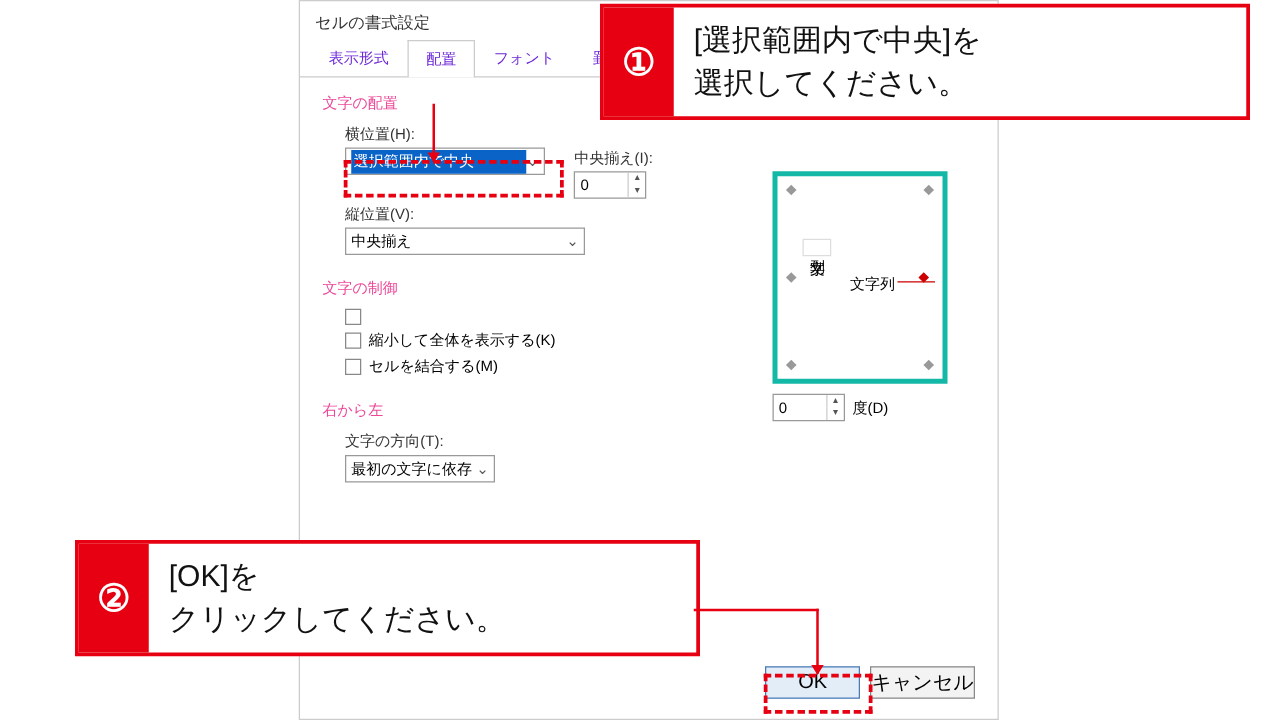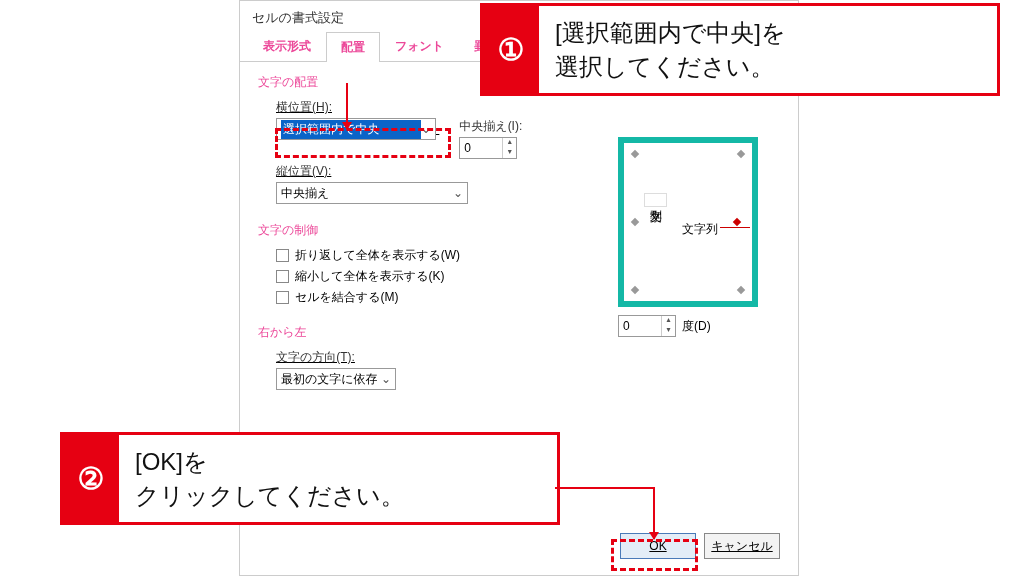--- a/index.html
+++ b/index.html
@@ -1,52 +1,52 @@
 <!DOCTYPE html>
 <html><head>
 <meta charset="utf-8">
 <style>
 * { box-sizing: border-box; margin: 0; padding: 0; }
 body { font-family: "Meiryo UI", "MS UI Gothic", sans-serif; font-size: 12px; background: #fff; width: 1024px; height: 576px; position: relative; }
 .dialog { position: absolute; left: 239px; top: 0; width: 560px; height: 576px; background: #fff; border: 1px solid #ccc; }
 .title { padding: 8px 12px 4px; font-size: 13px; color: #333; }
 .tabs { display: flex; border-bottom: 1px solid #ccc; padding: 0 8px; }
-.tab { padding: 6px 14px; font-size: 12px; border: 1px solid transparent; border-bottom: none; color: #ec4899; cursor: pointer; font-weight: bold; }
+.tab { padding: 6px 14px; font-size: 12px; border: 1px solid transparent; border-bottom: none; color: #6d28d9; cursor: pointer; }
 .tab.active { border-color: #ccc; background: #fff; position: relative; top: 1px; }
 .body { padding: 12px 18px; position: relative; }
 fieldset { border: none; margin-bottom: 14px; }
 legend { font-size: 12px; color: #ec4899; padding-bottom: 4px; }
-.row { margin: 4px 0 4px 18px; text-decoration: underline; }
+.row { margin: 4px 0 4px 18px; }
 .lbl { display: block; font-size: 12px; color: #333; margin-bottom: 2px; }
 .select { display: inline-flex; align-items: center; justify-content: space-between; height: 22px; border: 1px solid #999; background: #fff; padding: 0 4px; font-size: 12px; cursor: pointer; }
 .select .txt { flex: 1; }
 .select .chev { width: 10px; text-align: center; color: #555; }
 .select.sel { width: 160px; }
 .select.sel .txt { background: #0a64c8; color: #fff; padding: 1px 2px; }
 .indent-wrap { display: inline-block; margin-left: 20px; vertical-align: top; }
 .spin { display: inline-flex; align-items: center; border: 1px solid #999; height: 22px; width: 58px; }
 .spin .val { flex: 1; padding: 0 4px; }
 .spin .btns { width: 14px; display: flex; flex-direction: column; }
 .spin .btns span { height: 10px; line-height: 8px; text-align: center; font-size: 8px; color: #555; border-left: 1px solid #ccc; cursor: pointer; }
 .chkrow { margin: 4px 0 4px 18px; display: flex; align-items: center; }
 .chk { width: 13px; height: 13px; border: 1px solid #888; margin-right: 6px; }
 .chk.disabled { border-color: #ccc; }
 .chklabel.disabled { color: #aaa; }
 .preview { position: absolute; right: 20px; top: 75px; width: 160px; }
-.orient-box { width: 140px; height: 170px; border: 6px solid #14b8a6; background: #fff; position: relative; }
+.orient-box { width: 140px; height: 170px; border: 4px solid #14b8a6; background: #fff; position: relative; }
 .diamond { position: absolute; width: 6px; height: 6px; background: #999; transform: rotate(45deg); }
 .d-tl { left: 8px; top: 8px; } .d-tr { right: 8px; top: 8px; }
 .d-bl { left: 8px; bottom: 8px; } .d-br { right: 8px; bottom: 8px; }
 .d-ml { left: 8px; top: 50%; margin-top:-3px;} .d-mr { right: 12px; top: 50%; margin-top:-3px; background:#c00;}
 .vtext { position: absolute; left: 20px; top: 50px; writing-mode: vertical-rl; font-size: 12px; border:1px solid #ddd; padding:6px 2px;}
 .htext { position: absolute; left: 58px; top: 78px; font-size: 12px; }
 .hline { position: absolute; left: 96px; top: 84px; width: 30px; height: 1px; background: #c00; }
 .deg-row { display: flex; align-items: center; margin-top: 8px; gap: 6px; }
 .buttons { position: absolute; right: 18px; bottom: 16px; display: flex; gap: 8px; }
-.btn { min-width: 76px; height: 26px; border: 1px solid #888; background: #f3f3f3; font-size: 12px; cursor: pointer; text-decoration: underline; }
+.btn { min-width: 76px; height: 26px; border: 1px solid #888; background: #f3f3f3; font-size: 16px; cursor: pointer; }
 .btn.ok { background: #e3edf7; border-color: #4a7ab8; }
 
 
 .callout { position: absolute; border: 3px solid #e60012; background: #fff; display: flex; align-items: stretch; }
 .callout .num { background: #e60012; color: #fff; width: 56px; display: flex; align-items: center; justify-content: center; font-size: 30px; font-weight: bold; }
 .callout .msg { padding: 10px 16px; font-size: 24px; color: #111; line-height: 1.4; }
 .c1 { left: 480px; top: 3px; width: 520px; }
 .c2 { left: 60px; top: 432px; width: 500px; }
 
 
@@ -103,21 +103,20 @@
           <span class="chev">⌄</span>
         </span>
       </div>
 
     </fieldset>
 
     <fieldset>
       <legend>文字の制御</legend>
       <div class="chkrow">
           <span class="chk"></span>
-          <span>折り返して全体を表示する(W)</span>
         </div>
       <div class="chkrow">
           <span class="chk"></span>
           <span>縮小して全体を表示する(K)</span>
         </div>
       <div class="chkrow">
           <span class="chk"></span>
           <span>セルを結合する(M)</span>
         </div>
     </fieldset>

